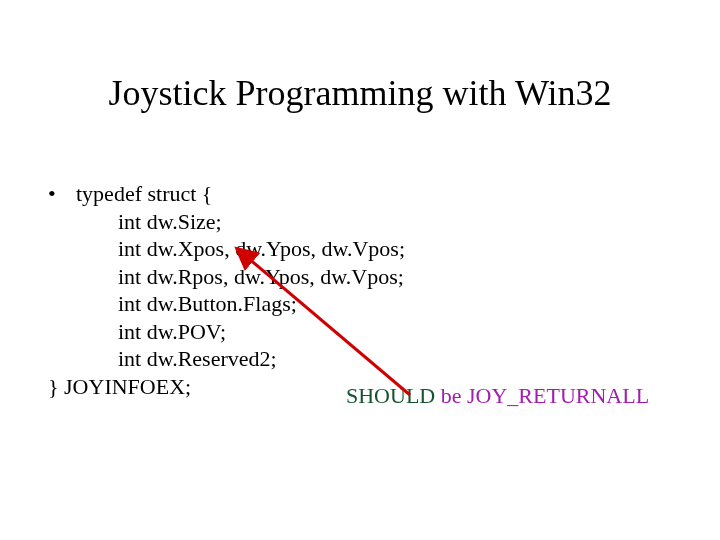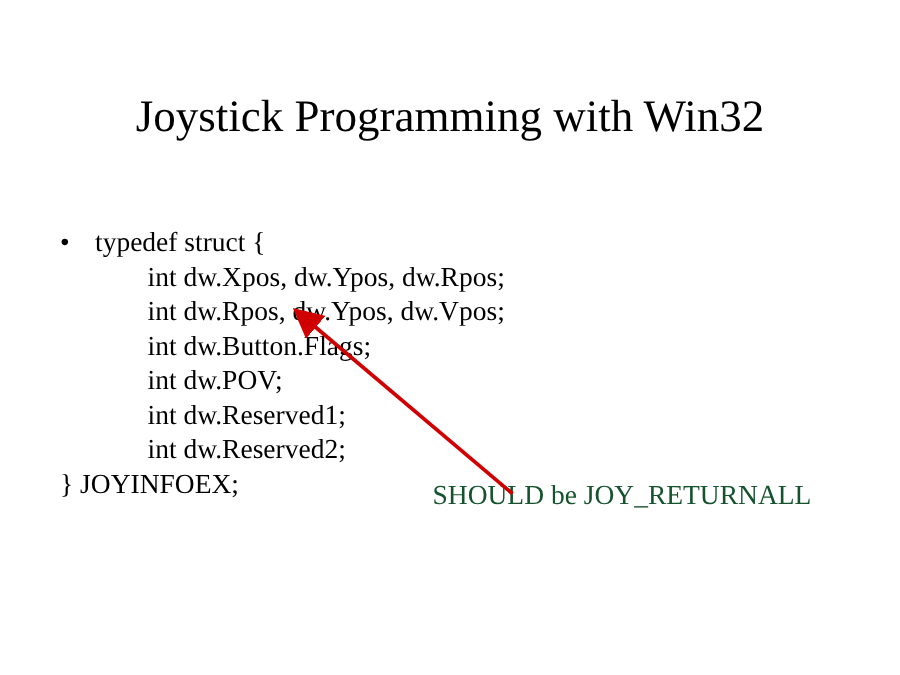--- a/index.html
+++ b/index.html
@@ -46,44 +46,44 @@
   .indent0 { padding-left: 0px; }
   .indent1 { padding-left: 70px; }
   .annotation {
     position: absolute;
     top: 383px;
     left: 346px;
     font-size: 22px;
     white-space: nowrap;
   }
   .ann-should { color: #14532d; }
-  .ann-rest { color: #14532d; }
+  .ann-rest { color: #a21caf; }
   .arrow-layer {
     position: absolute;
     left: 0;
     top: 0;
     width: 720px;
     height: 540px;
     pointer-events: none;
   }
 </style>
 </head>
 <body>
 
 <div class="slide">
 
   <div class="title">Joystick Programming with Win32</div>
 
   <div class="body">
     <div class="bullet-row indent0"><span class="dot">•</span><span>typedef struct {</span></div>
-    <div class="bullet-row indent1">int dw.Xpos, dw.Ypos, dw.Rpos;</div>
+    <div class="bullet-row indent1">int dw.Size;</div>
+    <div class="bullet-row indent1">int dw.Xpos, dw.Ypos, dw.Vpos;</div>
     <div class="bullet-row indent1">int dw.Rpos, dw.Ypos, dw.Vpos;</div>
     <div class="bullet-row indent1">int dw.Button.Flags;</div>
     <div class="bullet-row indent1">int dw.POV;</div>
-    <div class="bullet-row indent1">int dw.Reserved1;</div>
     <div class="bullet-row indent1">int dw.Reserved2;</div>
     <div class="bullet-row indent0">} JOYINFOEX;</div>
   </div>
 
   <div class="annotation">
     <span class="ann-should">SHOULD</span><span class="ann-rest"> be JOY_RETURNALL</span>
   </div>
 
   <svg class="arrow-layer" viewBox="0 0 720 540">
     <defs>

